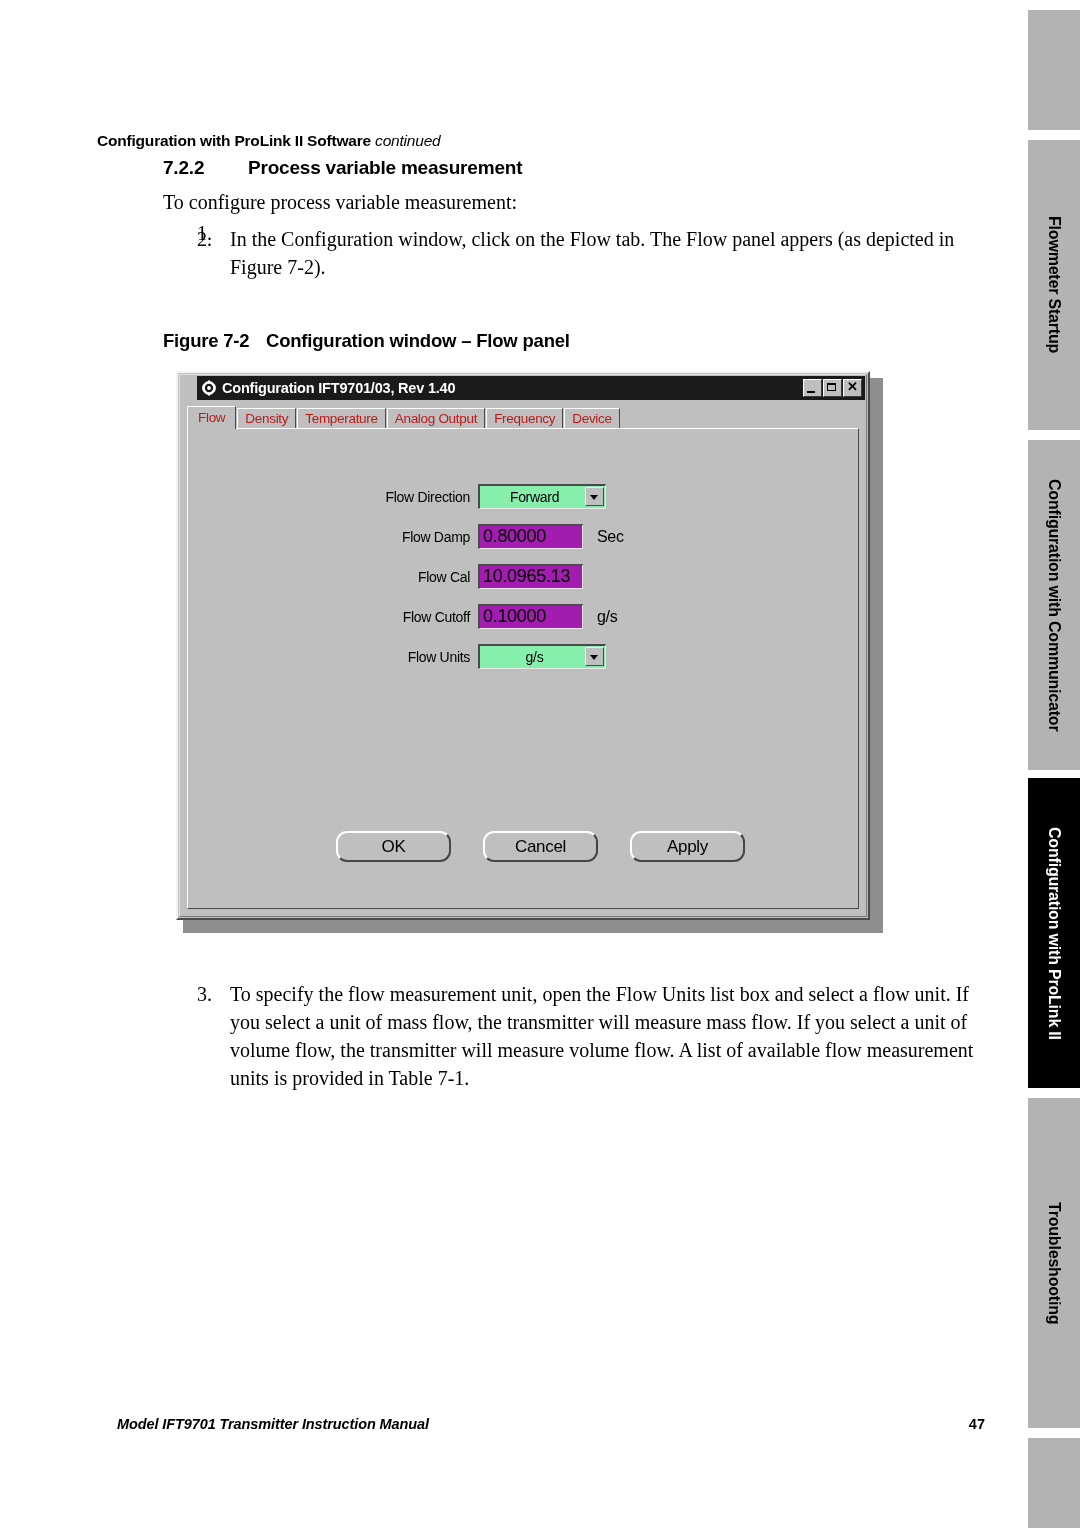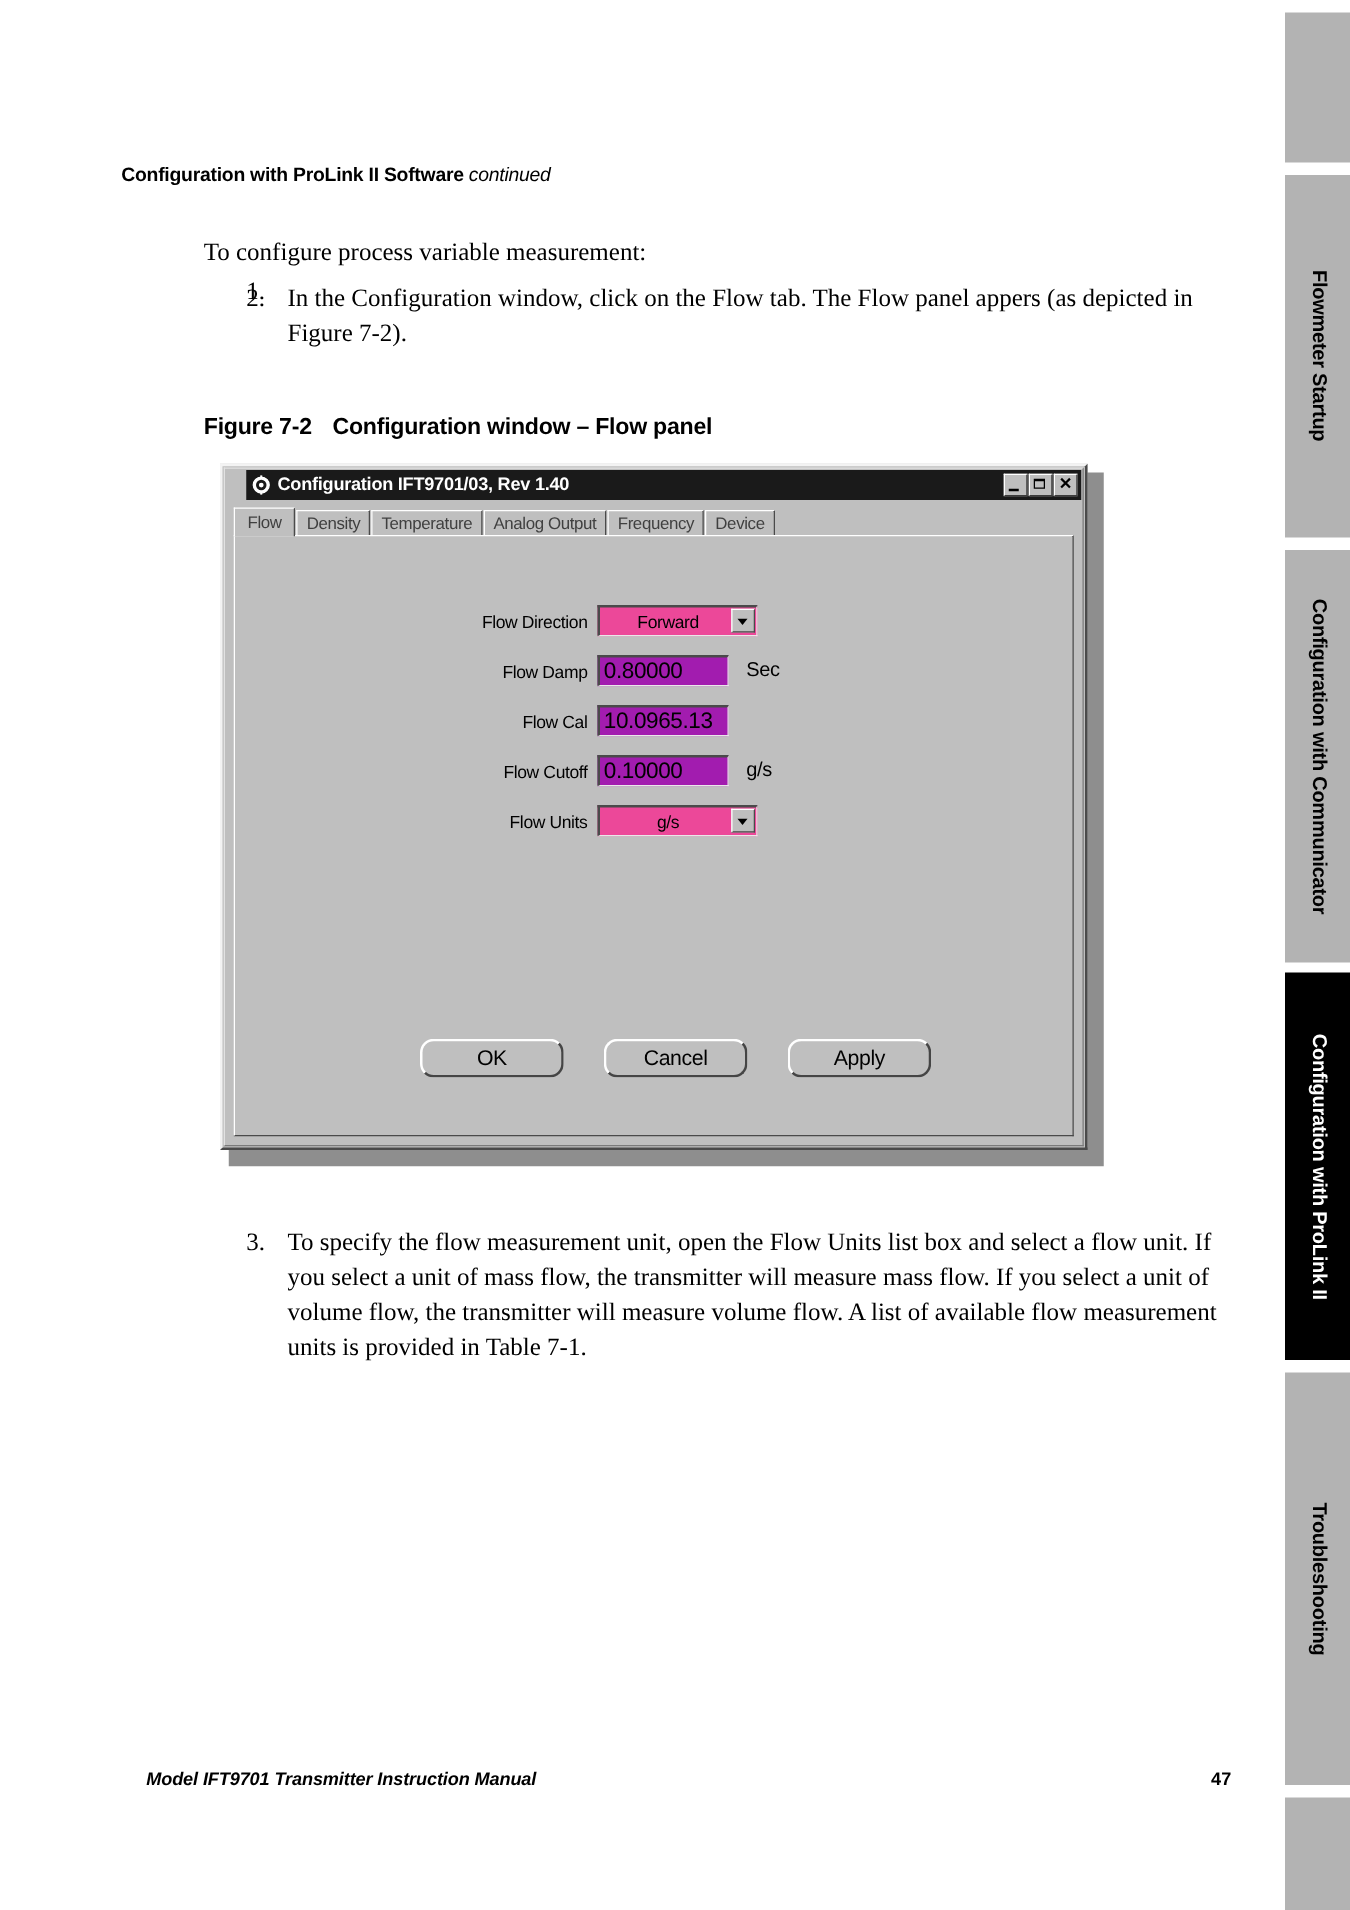--- a/index.html
+++ b/index.html
@@ -240,21 +240,21 @@
     height: 21px;
     background: #bfbfbf;
     border-top: 1.5px solid #ffffff;
     border-left: 1.5px solid #ffffff;
     border-right: 1.5px solid #4a4a4a;
     box-sizing: border-box;
     padding: 0 7px;
     font-size: 13.5px;
     line-height: 19px;
     letter-spacing: -0.3px;
-    color: #404040;
+    color: #b91c1c;
     white-space: nowrap;
     margin-right: 1px;
   }
   .tab.active {
     height: 23px;
     line-height: 21px;
     padding: 0 10px;
     margin-left: 0;
     border-right: 1.5px solid #4a4a4a;
     position: relative;
@@ -312,21 +312,21 @@
     padding-left: 3px;
     letter-spacing: -0.3px;
     color: #000;
     font-family: "Liberation Sans", sans-serif;
     white-space: nowrap;
     overflow: hidden;
   }
   .fcombo {
     width: 128px;
     height: 25px;
-    background: #ec4899;
+    background: #86efac;
     border-top: 2px solid #4a4a4a;
     border-left: 2px solid #4a4a4a;
     border-right: 1px solid #e8e8e8;
     border-bottom: 1px solid #e8e8e8;
     box-sizing: border-box;
     display: flex;
     align-items: center;
     position: relative;
   }
   .fcombo .cval {
@@ -428,20 +428,23 @@
 </head>
 <body>
 
 <div class="page-col">
 
   <div class="running-head">
     <span>Configuration with ProLink II Software</span>
     <span class="cont">continued</span>
   </div>
 
+  <div class="sec-head">
+    <span class="num">7.2.2</span><span>Process variable measurement</span>
+  </div>
 
   <div class="lead">To configure process variable measurement:</div>
 
   <div class="olist">
     <div class="oitem">
       <span class="marker">1.</span>
     </div>
     <div class="oitem">
       <span class="marker">2.</span>
       <span>In the Configuration window, click on the Flow tab. The Flow panel appers (as depicted in Figure 7-2).</span>

